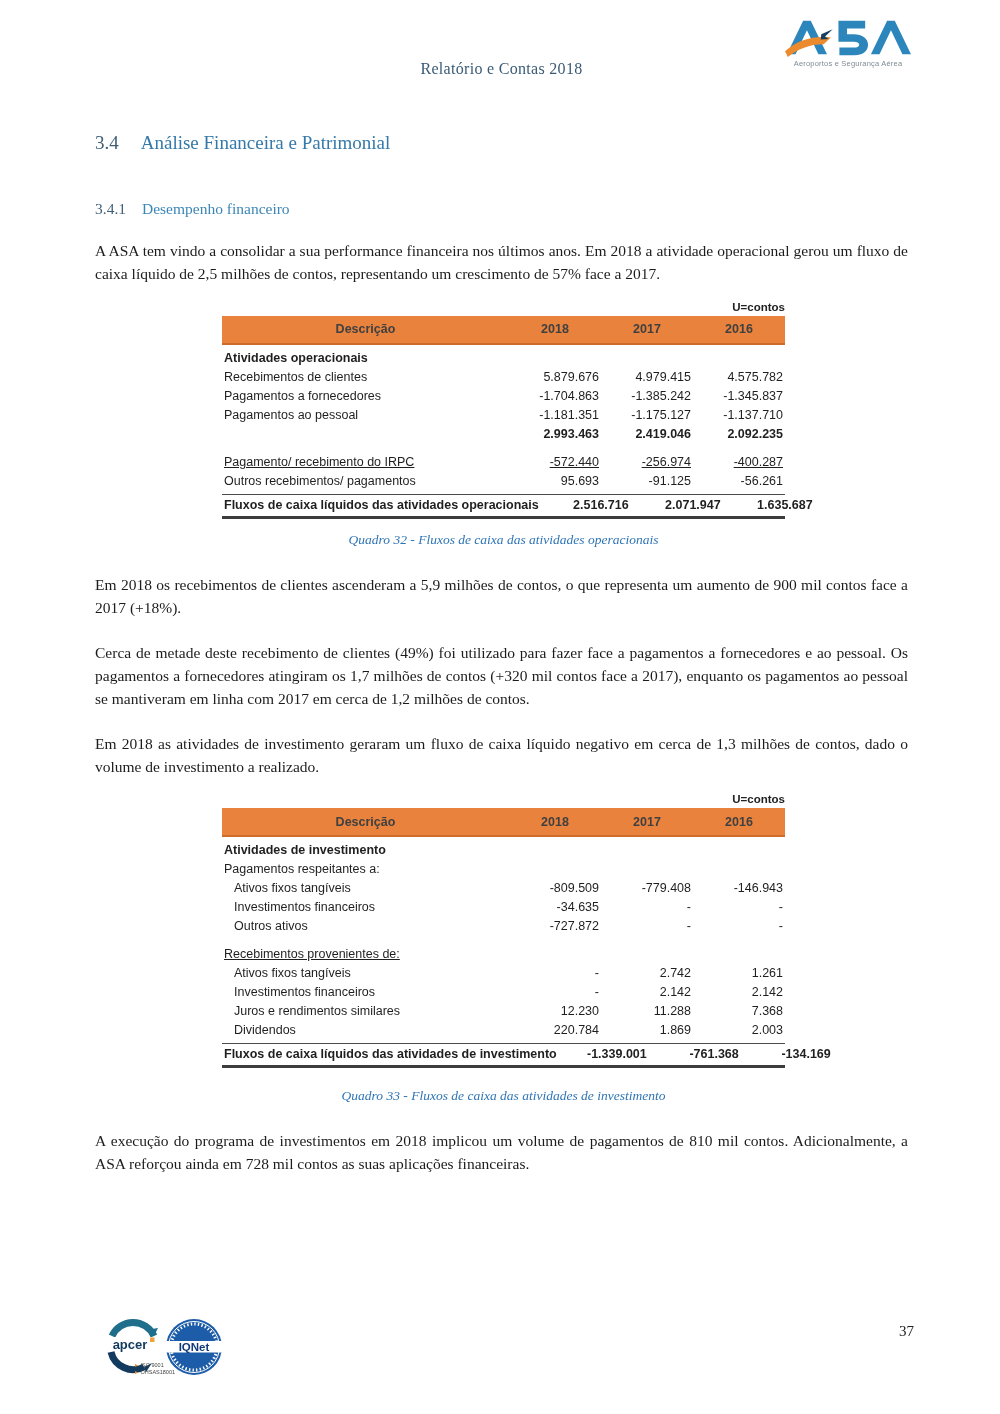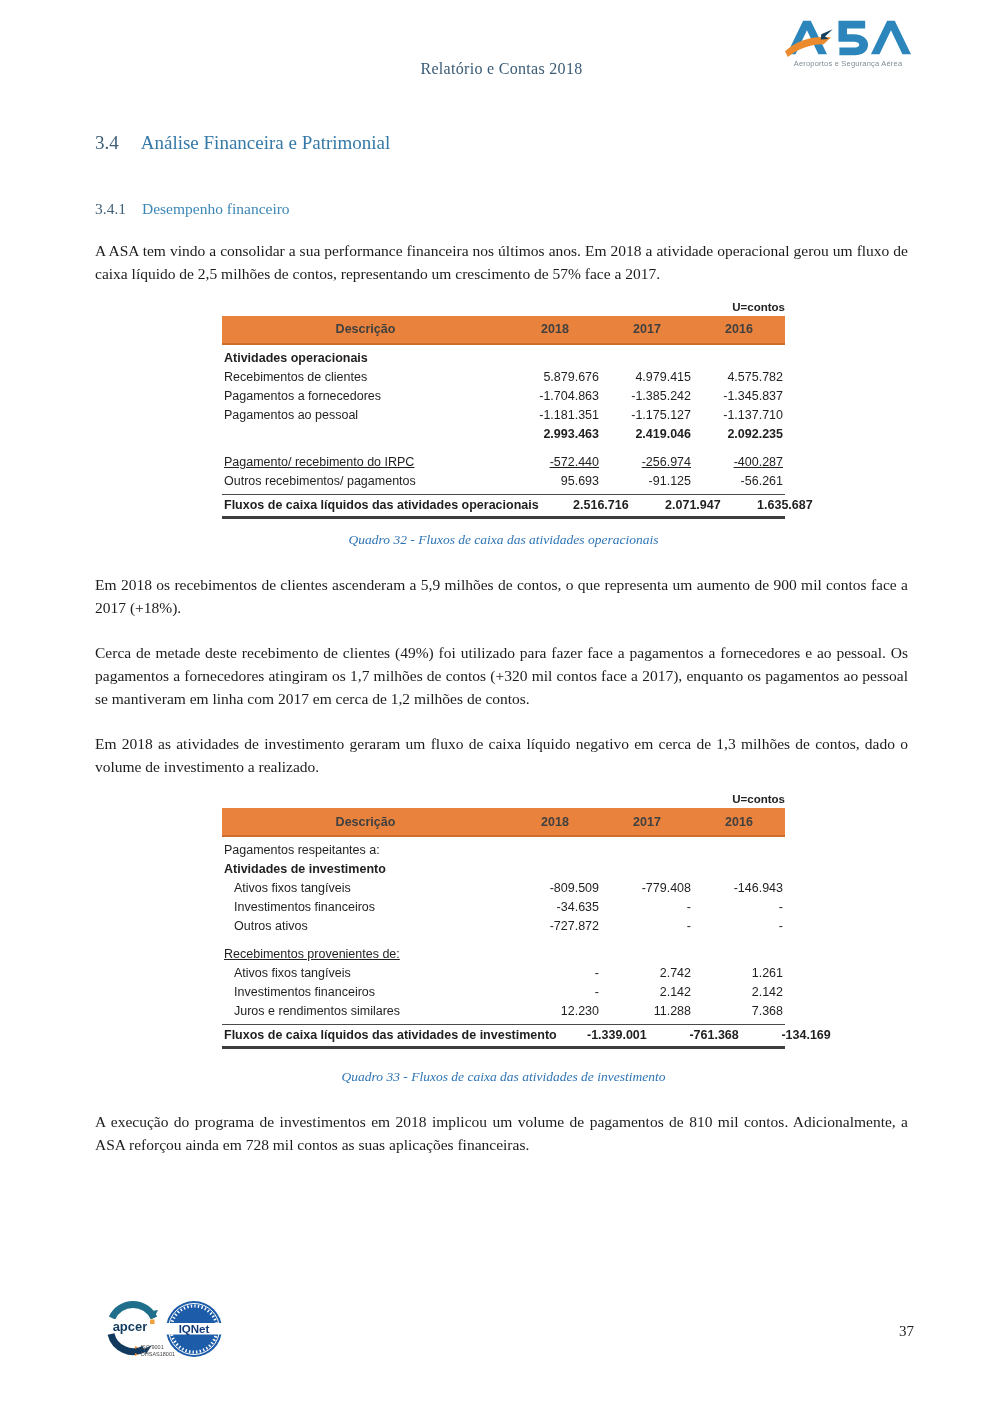--- a/index.html
+++ b/index.html
@@ -75,21 +75,21 @@
     border-bottom:3px solid #3d3d3d;
     padding:1px 0;
   }
   .caption {
     text-align:center; font-family:"Liberation Serif", serif;
     font-style:italic; color:#2E74B5; font-size:13.5px; margin-top:13px;
   }
   p.after-caption { margin-top:26px; }
   
   .certs {
-    position:absolute; left:104px; bottom:50px;
+    position:absolute; left:104px; bottom:32px;
     display:flex; align-items:center;
   }
   .apcer-wrap { position:relative; width:60px; height:66px; }
   .apcer-subs {
     position:absolute; left:30px; top:46px; width:70px;
     font-family:"Liberation Sans", sans-serif;
     font-size:5.5px; line-height:7px; color:#444; text-align:left;
   }
   .apcer-subs .arrow { color:#E8862D; font-size:5px; }
   .iqnet-wrap { margin-left:0px; }
@@ -198,28 +198,28 @@
 
   <div class="fin-table">
     <div class="unit-label">U=contos</div>
     <div class="thead" style="background: rgb(232, 130, 60); border-bottom-color: rgb(206, 109, 43);">
       <div class="hcell">Descrição</div>
       <div class="hcell">2018</div>
       <div class="hcell">2017</div>
       <div class="hcell">2016</div>
     </div>
     <div class="tbody">
+        <div class="trow section">
+          <div class="tlabel">Atividades de investimento</div>
+          <div class="tval"></div>
+          <div class="tval"></div>
+          <div class="tval"></div>
+        </div>
         <div class="trow group">
           <div class="tlabel">Pagamentos respeitantes a:</div>
-          <div class="tval"></div>
-          <div class="tval"></div>
-          <div class="tval"></div>
-        </div>
-        <div class="trow section">
-          <div class="tlabel">Atividades de investimento</div>
           <div class="tval"></div>
           <div class="tval"></div>
           <div class="tval"></div>
         </div>
         <div class="trow item indent">
           <div class="tlabel">Ativos fixos tangíveis</div>
           <div class="tval">-809.509</div>
           <div class="tval">-779.408</div>
           <div class="tval">-146.943</div>
         </div>
@@ -251,20 +251,26 @@
           <div class="tlabel">Investimentos financeiros</div>
           <div class="tval">-</div>
           <div class="tval">2.142</div>
           <div class="tval">2.142</div>
         </div>
         <div class="trow item indent">
           <div class="tlabel">Juros e rendimentos similares</div>
           <div class="tval">12.230</div>
           <div class="tval">11.288</div>
           <div class="tval">7.368</div>
+        </div>
+        <div class="trow item indent">
+          <div class="tlabel">Dividendos</div>
+          <div class="tval">220.784</div>
+          <div class="tval">1.869</div>
+          <div class="tval">2.003</div>
         </div>
         <div class="trow total">
           <div class="tlabel">Fluxos de caixa líquidos das atividades de investimento</div>
           <div class="tval">-1.339.001</div>
           <div class="tval">-761.368</div>
           <div class="tval">-134.169</div>
         </div>
       </div>
     <div class="caption" style="color: rgb(46, 116, 181); margin-top: 20px;">Quadro 33 - Fluxos de caixa das atividades de investimento</div>
   </div>

